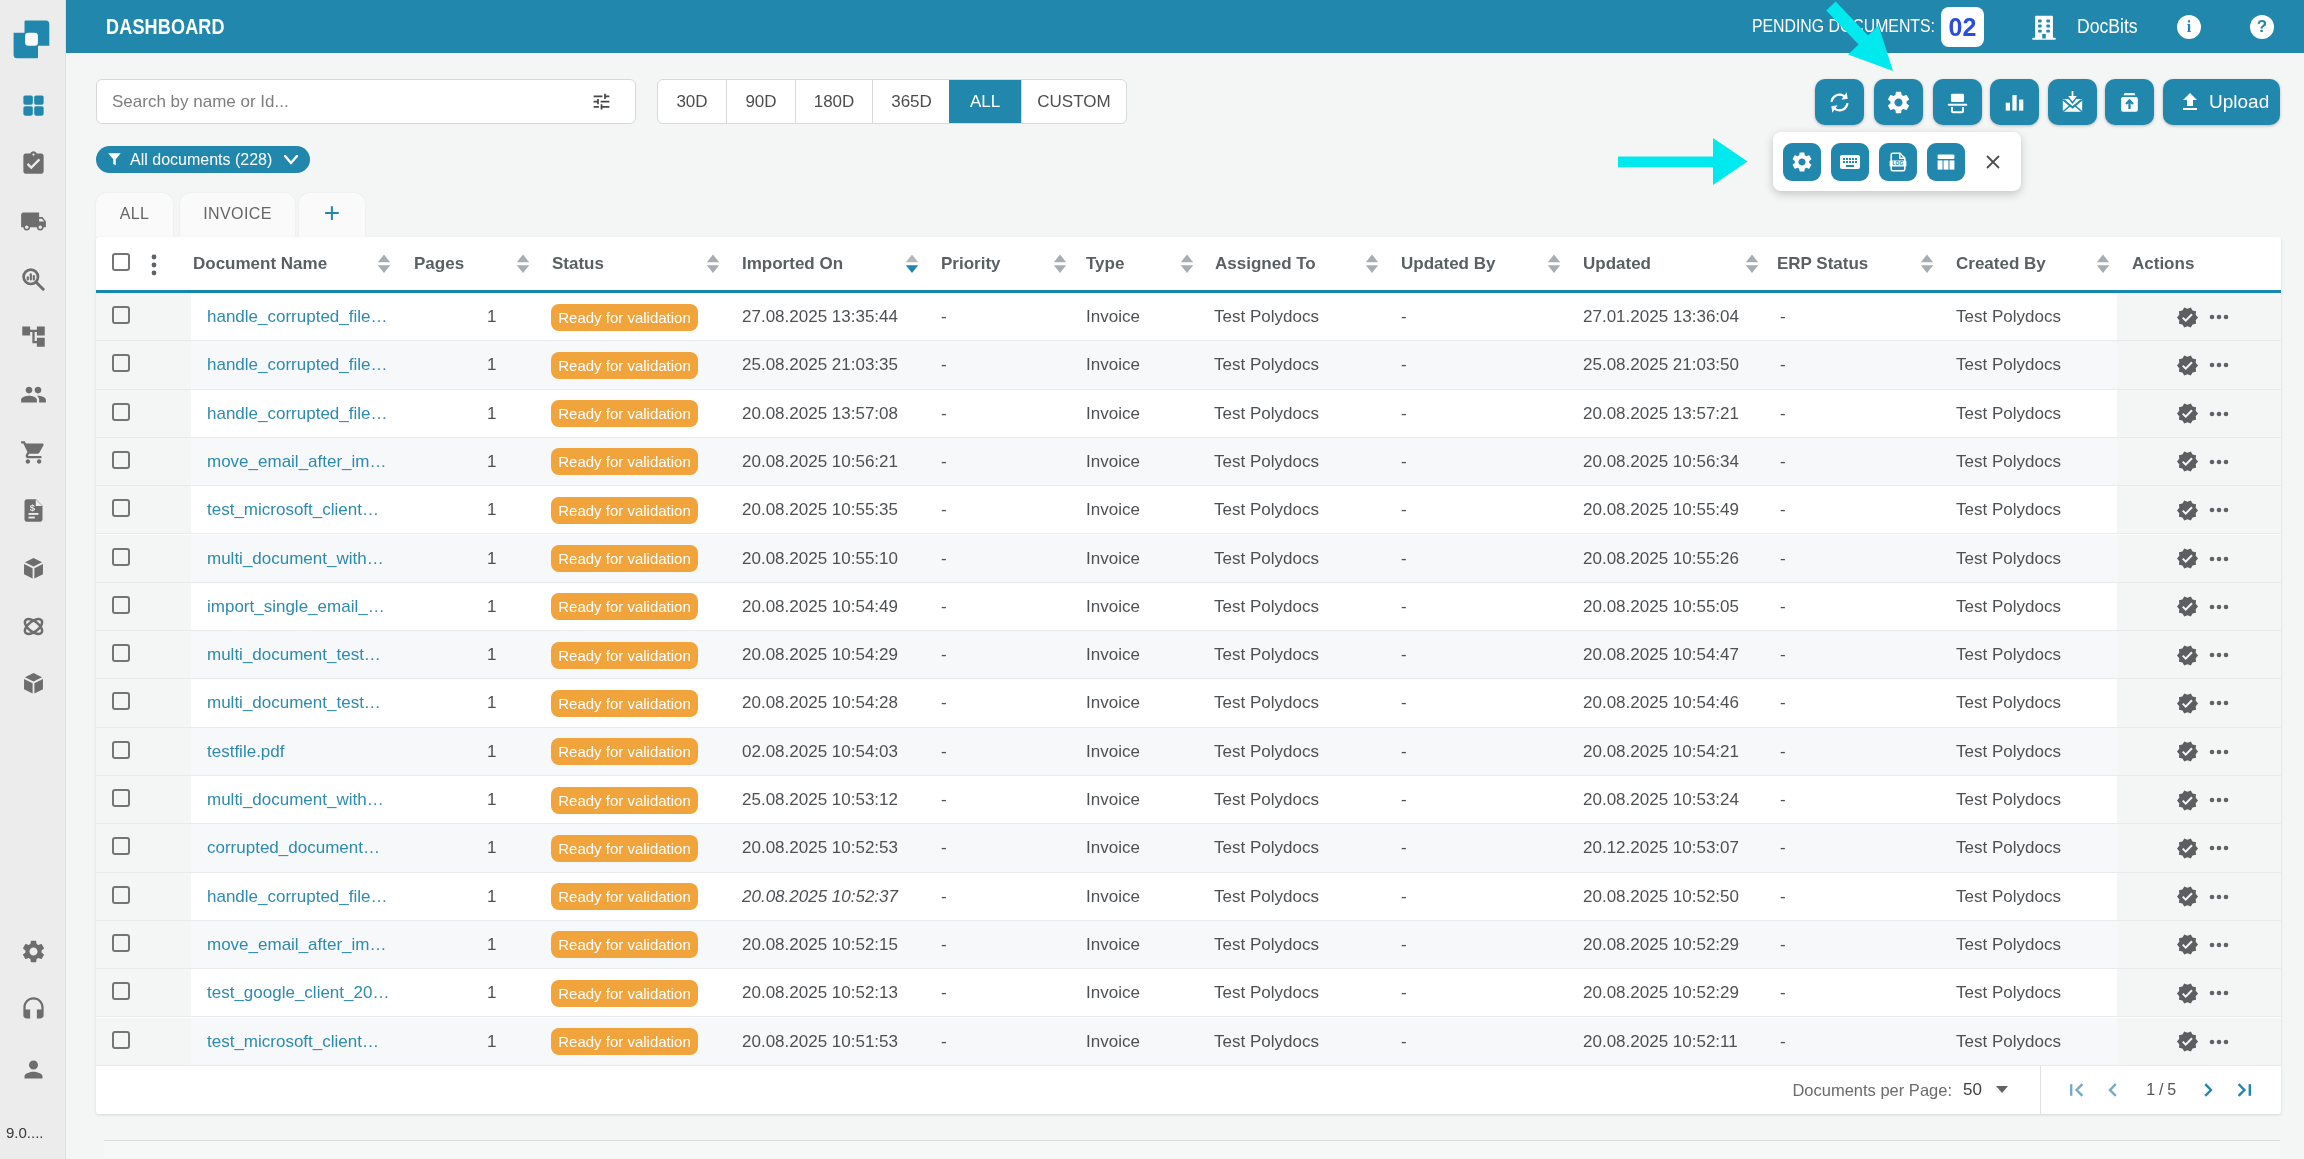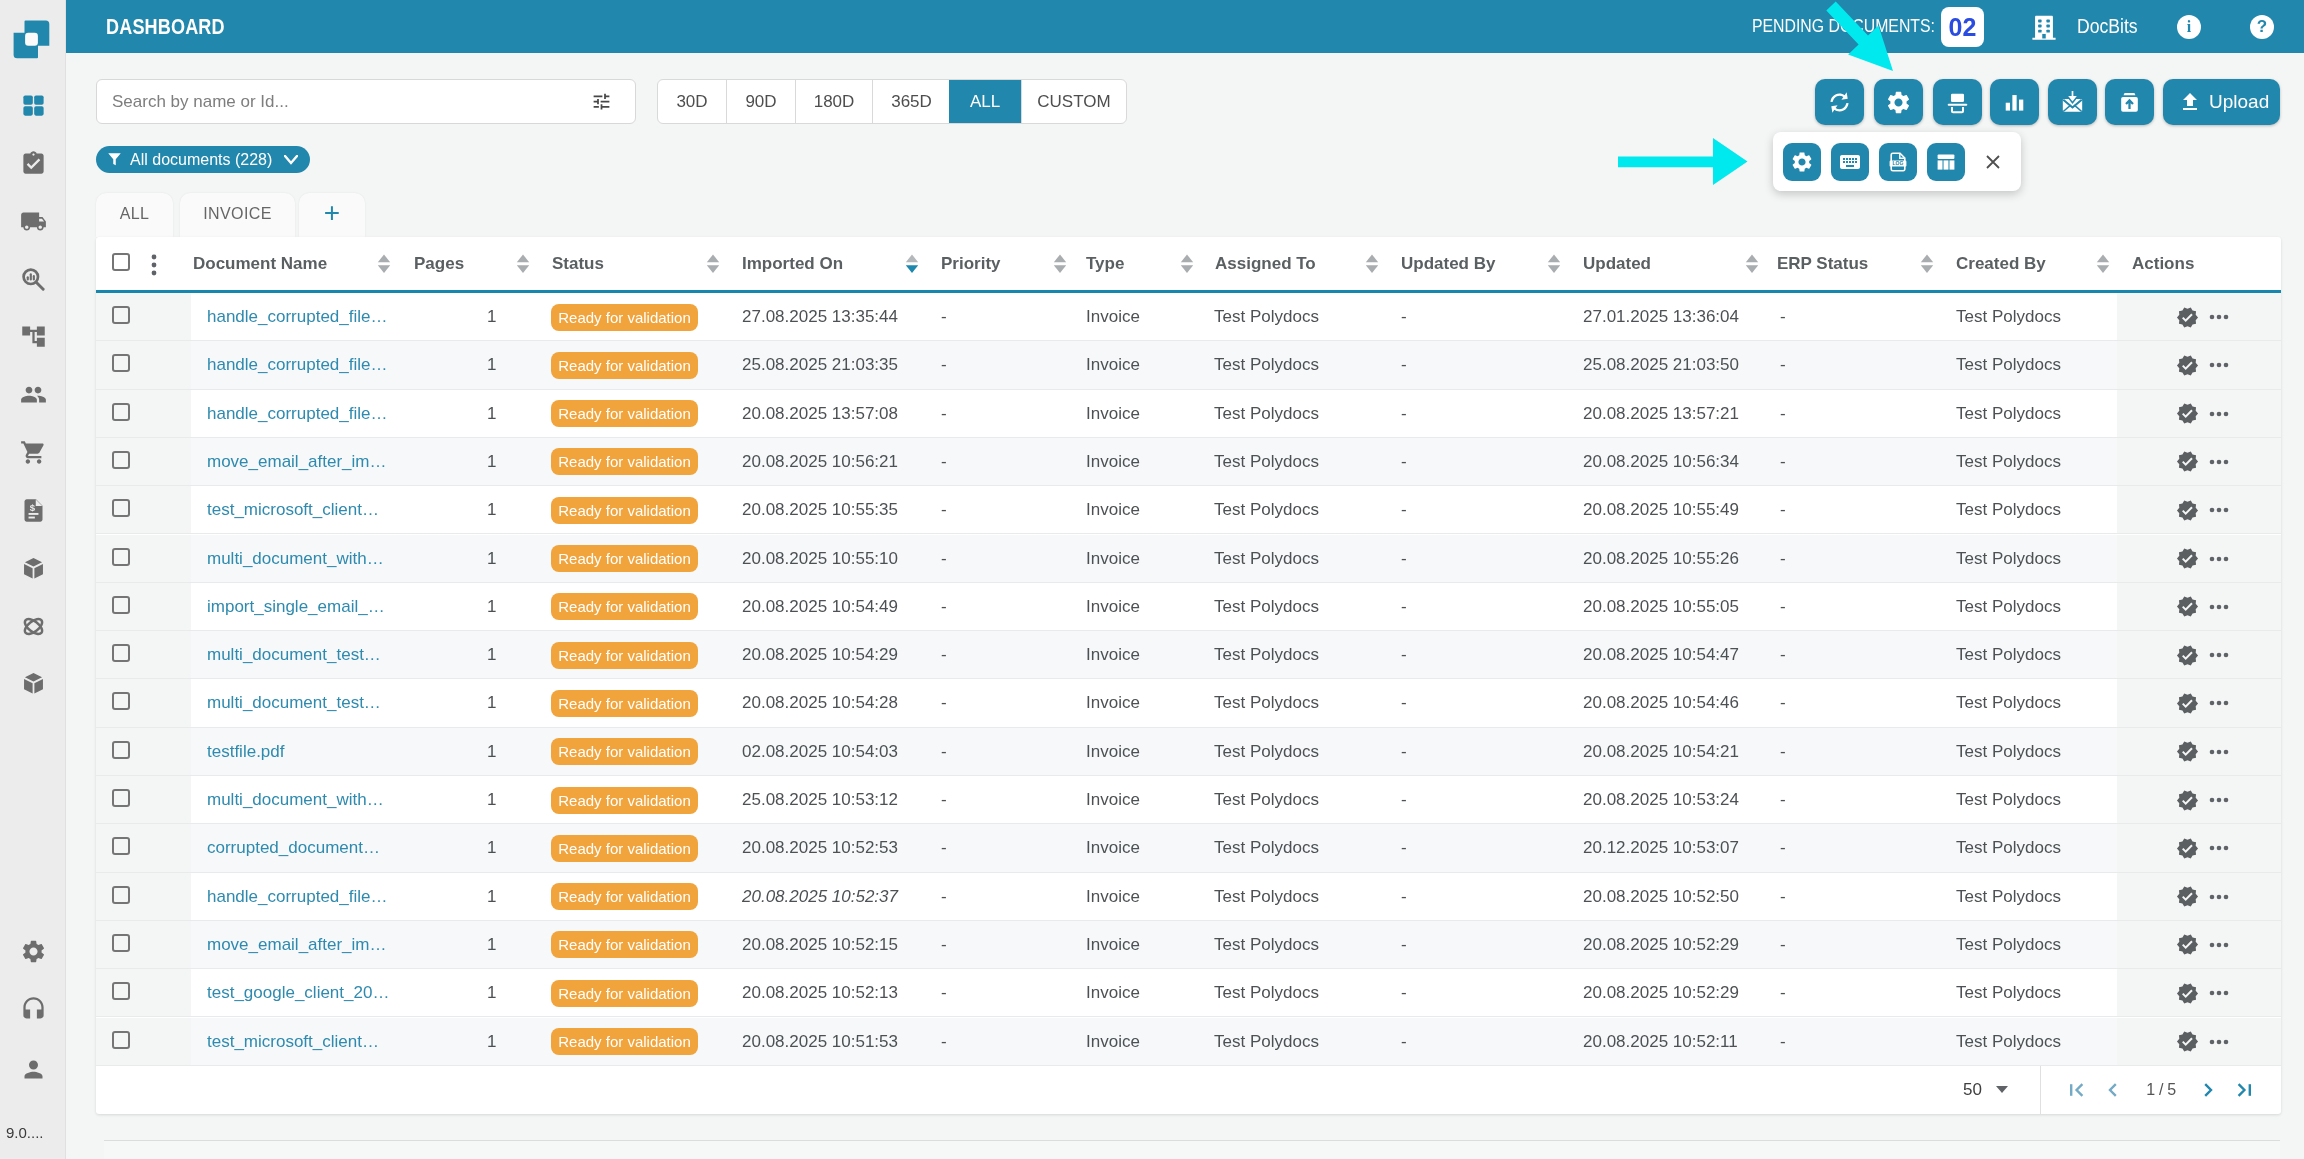--- a/index.html
+++ b/index.html
@@ -738,20 +738,21 @@
           <path d="M23 12l-2.44-2.79.34-3.69-3.61-.82-1.89-3.2L12 2.96 8.6 1.5 6.71 4.69 3.1 5.5l.34 3.7L1 12l2.44 2.79-.34 3.7 3.61.82L8.6 22.5l3.4-1.47 3.4 1.46 1.89-3.19 3.61-.82-.34-3.69L23 12zm-12.91 4.72l-3.8-3.81 1.48-1.48 2.32 2.33 5.85-5.87 1.48 1.48-7.33 7.35z"></path>
         </g>
       </svg>
 <svg style="position:absolute;left:2113px;top:21px" width="20" height="6" viewBox="0 0 20 6">
         <circle cx="3" cy="3" r="2.3" fill="#5f6368"></circle>
         <circle cx="10" cy="3" r="2.3" fill="#5f6368"></circle>
         <circle cx="17" cy="3" r="2.3" fill="#5f6368"></circle>
       </svg>
 <div class="bline"></div>
 </div>
+<div class="abs" style="left:1600px;width:352px;text-align:right;top:1066px;line-height:48px;font-size:16.5px;color:#6b6b6b;">Documents per Page:</div>
 <div class="abs" style="left:1963px;top:1066px;line-height:48px;font-size:17px;color:#3f3f3f;">50</div>
 <svg style="position:absolute;left:1996px;top:1086px" width="12" height="7" viewBox="0 0 12 7">
       <path d="M0 0 H12 L6 7z" fill="#5f6368"></path>
     </svg>
 <div class="abs" style="left:2040px;top:1066px;width:1px;height:48px;background:#e0e0e0;"></div>
 <div class="abs" style="left:2136px;top:1066px;width:50px;text-align:center;line-height:48px;font-size:16px;color:#555;letter-spacing:-0.3px;">1 / 5</div>
 <svg style="position:absolute;left:2067px;top:1080px" width="20" height="20" viewBox="0 0 20 20">
       <path d="M15.4 4.2 L9.6 10 L15.4 15.8" fill="none" stroke="#74aac6" stroke-width="2.4"></path>
       <path d="M4.2 4.2 V15.8" stroke="#74aac6" stroke-width="2.4"></path>
     </svg>

